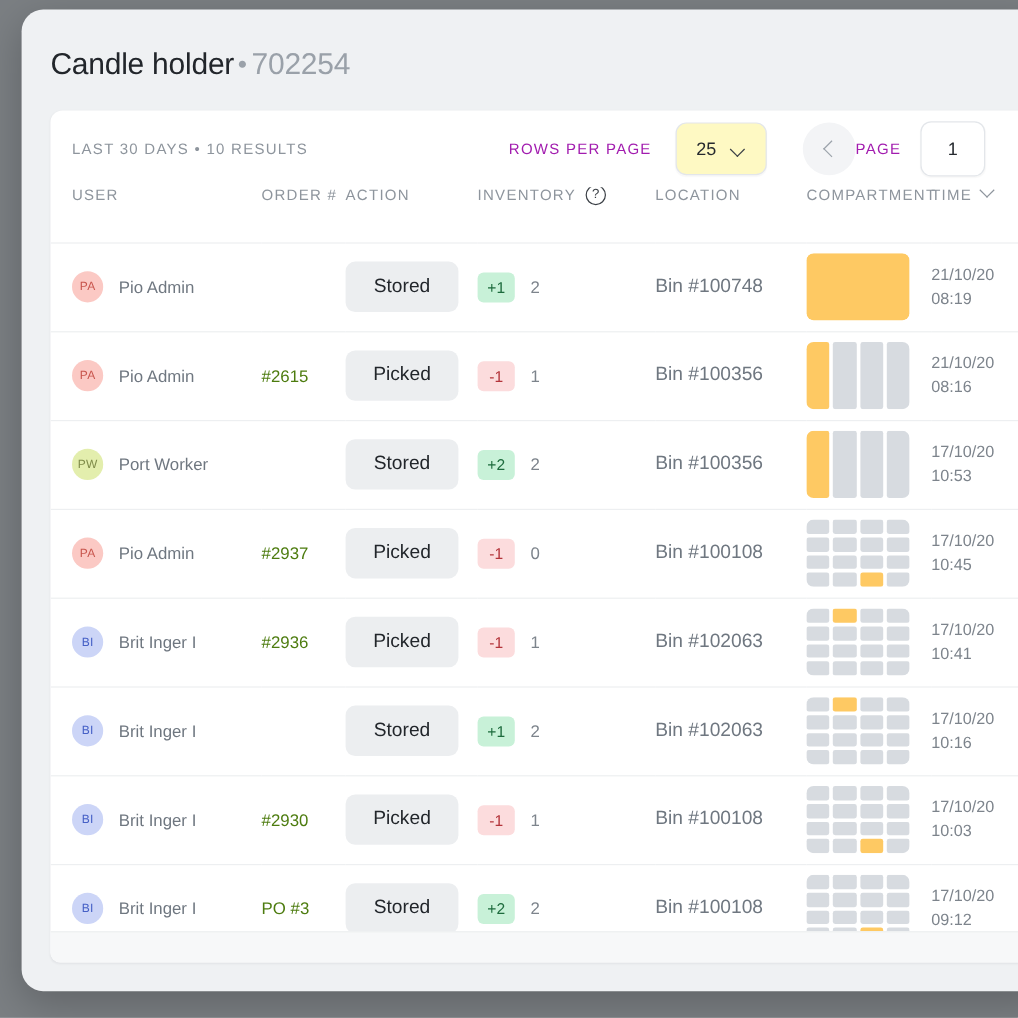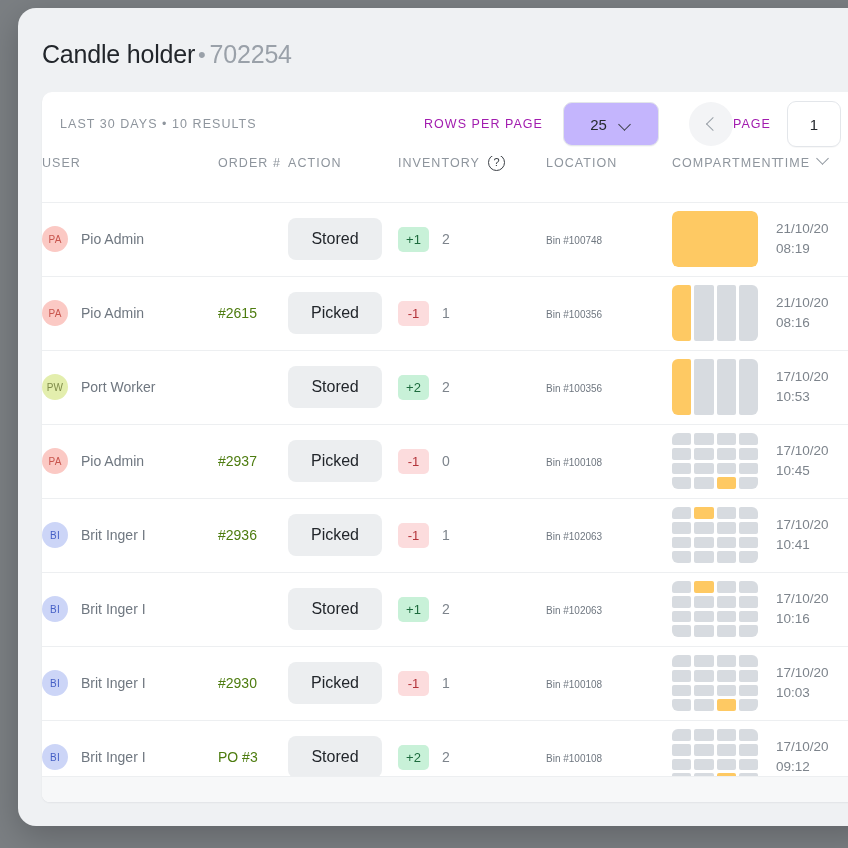--- a/index.html
+++ b/index.html
@@ -96,25 +96,25 @@
 
   .tb-label {
     font-size: 12.5px;
     letter-spacing: 1.05px;
     color: #a21caf;
     text-transform: uppercase;
   }
 
   .select-box {
     margin-left: 20px;
-    width: 96px;
+    width: 76px;
     height: 44px;
     border: 1px solid #e3e6ea;
     border-radius: 9px;
-    background: #c4b5fd;
+    background: #fef9c3;
     display: flex;
     align-items: center;
     justify-content: center;
     gap: 12px;
     box-shadow: 0 1px 1px rgba(16,24,40,0.03);
   }
   .select-value {
     font-size: 15px;
     color: #262a2f;
   }
@@ -218,21 +218,21 @@
 
   tbody tr { height: 74px; }
   tbody td {
     border-bottom: 1px solid #edeff1;
     font-size: 14px;
     color: #6f7780;
     vertical-align: middle;
   }
 
   
-  .col-user   { width: 176px; }
+  .col-user   { width: 176px; padding-left: 18px; }
   .col-order  { width: 70px; }
   .col-action { width: 110px; }
   .col-inv    { width: 148px; }
   .col-loc    { width: 126px; }
   .col-comp   { width: 104px; }
   .col-time   { width: 86px; }
 
   
   .user-cell { display: flex; align-items: center; gap: 13px; }
   .avatar {
@@ -272,21 +272,21 @@
     min-width: 31px;
     height: 25px;
     border-radius: 5px;
     font-size: 13px;
     padding: 0 5px;
   }
   .delta.pos { background: #c8f1d8; color: #1d6b3d; }
   .delta.neg { background: #fcdcdd; color: #b3343a; }
   .inv-total { font-size: 14px; color: #7d848c; }
 
-  .loc-text { font-size: 10px; color: #6f7780; white-space: nowrap; }
+  .loc-text { font-size: 16px; color: #6f7780; white-space: nowrap; }
 
   
   .comp {
     width: 86px;
     height: 56px;
     display: grid;
     gap: 3px;
     border-radius: 6px;
     overflow: hidden;
   }

